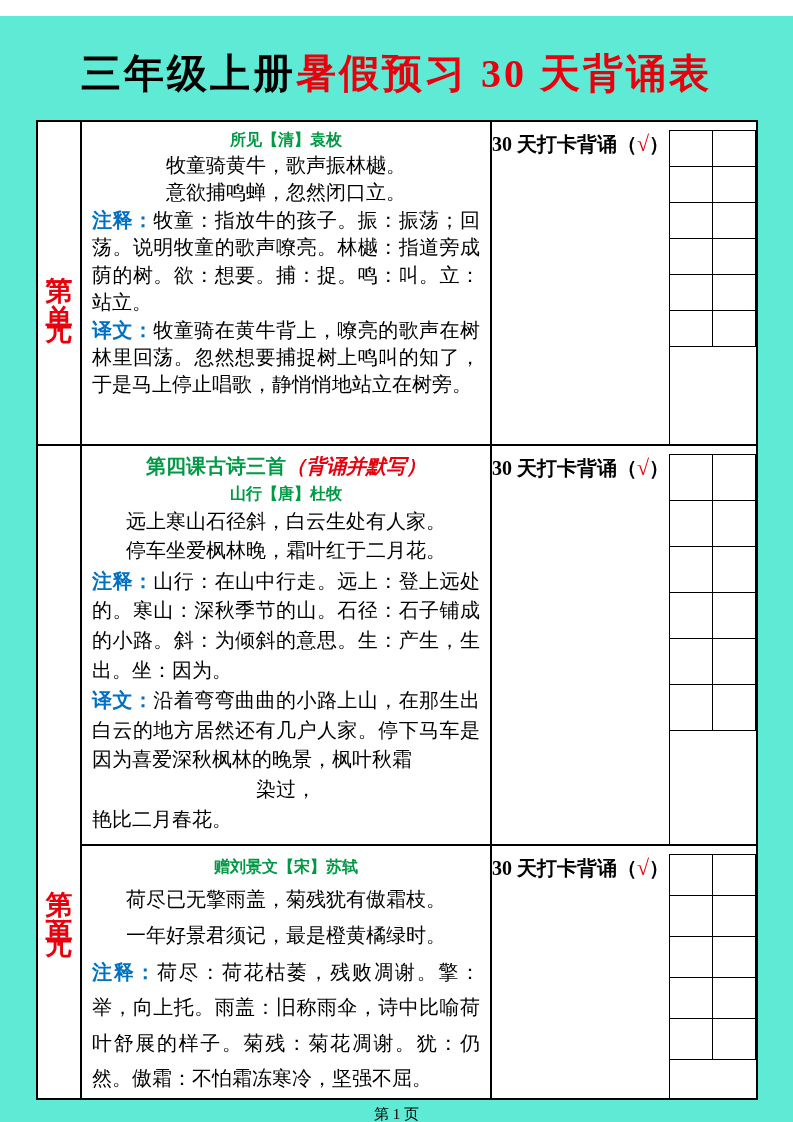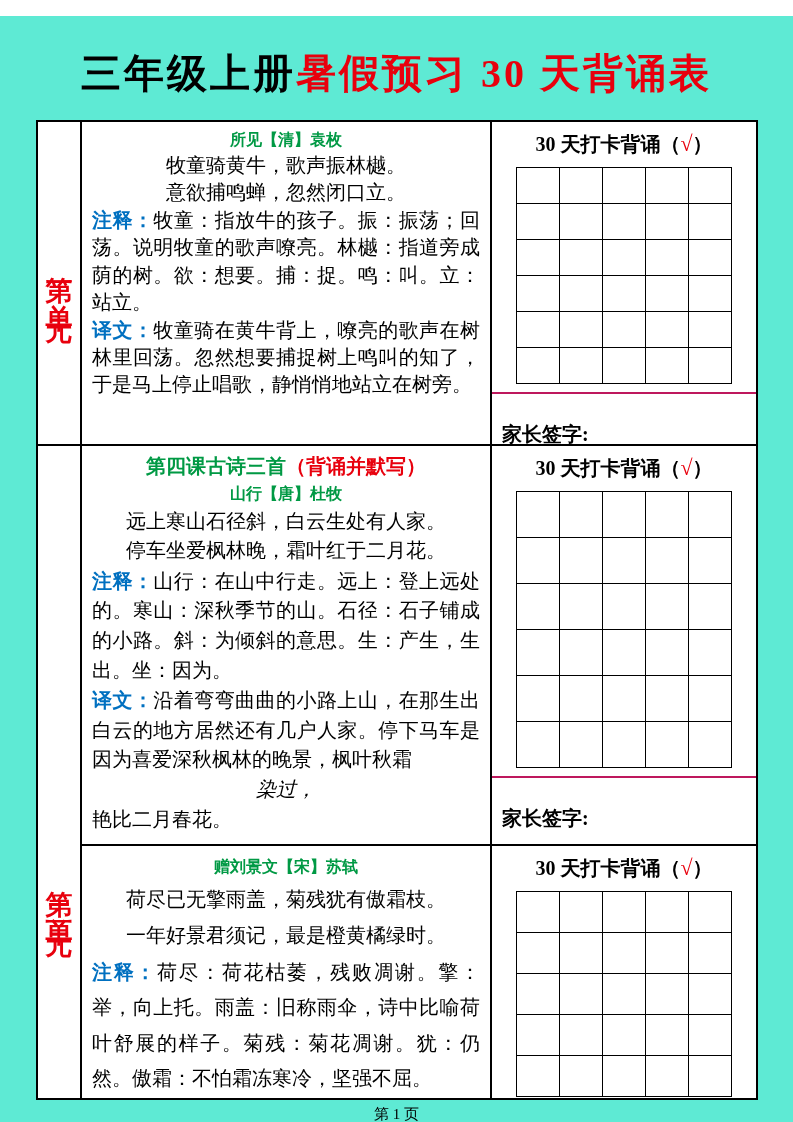--- a/index.html
+++ b/index.html
@@ -32,29 +32,29 @@
   .unit-2 { grid-row:2/4; grid-column:1; padding-top:250px; }
 
   
   .content { padding:5px 10px 4px; font-size:20px; }
   .c1 { line-height:1.36; }
   .c2 { line-height:1.48; }
   .c3 { line-height:1.78; }
   .lesson-heading { color:var(--navy,#17375e); font-weight:bold; font-size:19px; line-height:1.4; }
   .heading-center { text-align:center; font-weight:bold; font-size:20px; line-height:1.4; margin-top:1px; }
   .h-green { color:var(--green,#009944); }
-  .h-red { color:var(--red,#e8000d); }
+  .h-red { color:var(--red,#e8000d);font-style:italic; }
   .poem-title { text-align:center; color:var(--green,#009944); font-weight:bold; font-size:16px; margin:2px 0 1px; }
   .poem-line { text-align:center; }
   .para { text-align:justify; margin-top:1px; }
   .lbl { color:var(--blue,#0070c0); font-weight:bold; }
-  .center-line { text-align:center;font-style:italic; }
-
-  
-  .check { display:flex; flex-direction:column; }
+  .center-line { text-align:center; }
+
+  
+  .check { display:flex; flex-direction:row; }
   .check-header { text-align:center; font-weight:bold; font-size:20px; padding:9px 0 1px; white-space:nowrap; }
   .check-mark { color:var(--red,#e8000d); font-size:22px; font-weight:bold; }
   .check-grid { width:216px; margin:8px auto 0; display:grid; border-top:1px solid #000; border-left:1px solid #000; flex:0 0 auto; }
   .grid-cell { border-right:1px solid #000; border-bottom:1px solid #000; background:#fff; }
   .grid-a { grid-auto-rows:36px; }
   .grid-b { grid-auto-rows:46px; }
   .grid-c { grid-auto-rows:41px; }
   .check-sign { border-top:2px solid #be185d; margin-top:8px; padding:27px 10px; font-weight:bold; font-size:20px; flex:1; }
 
   

